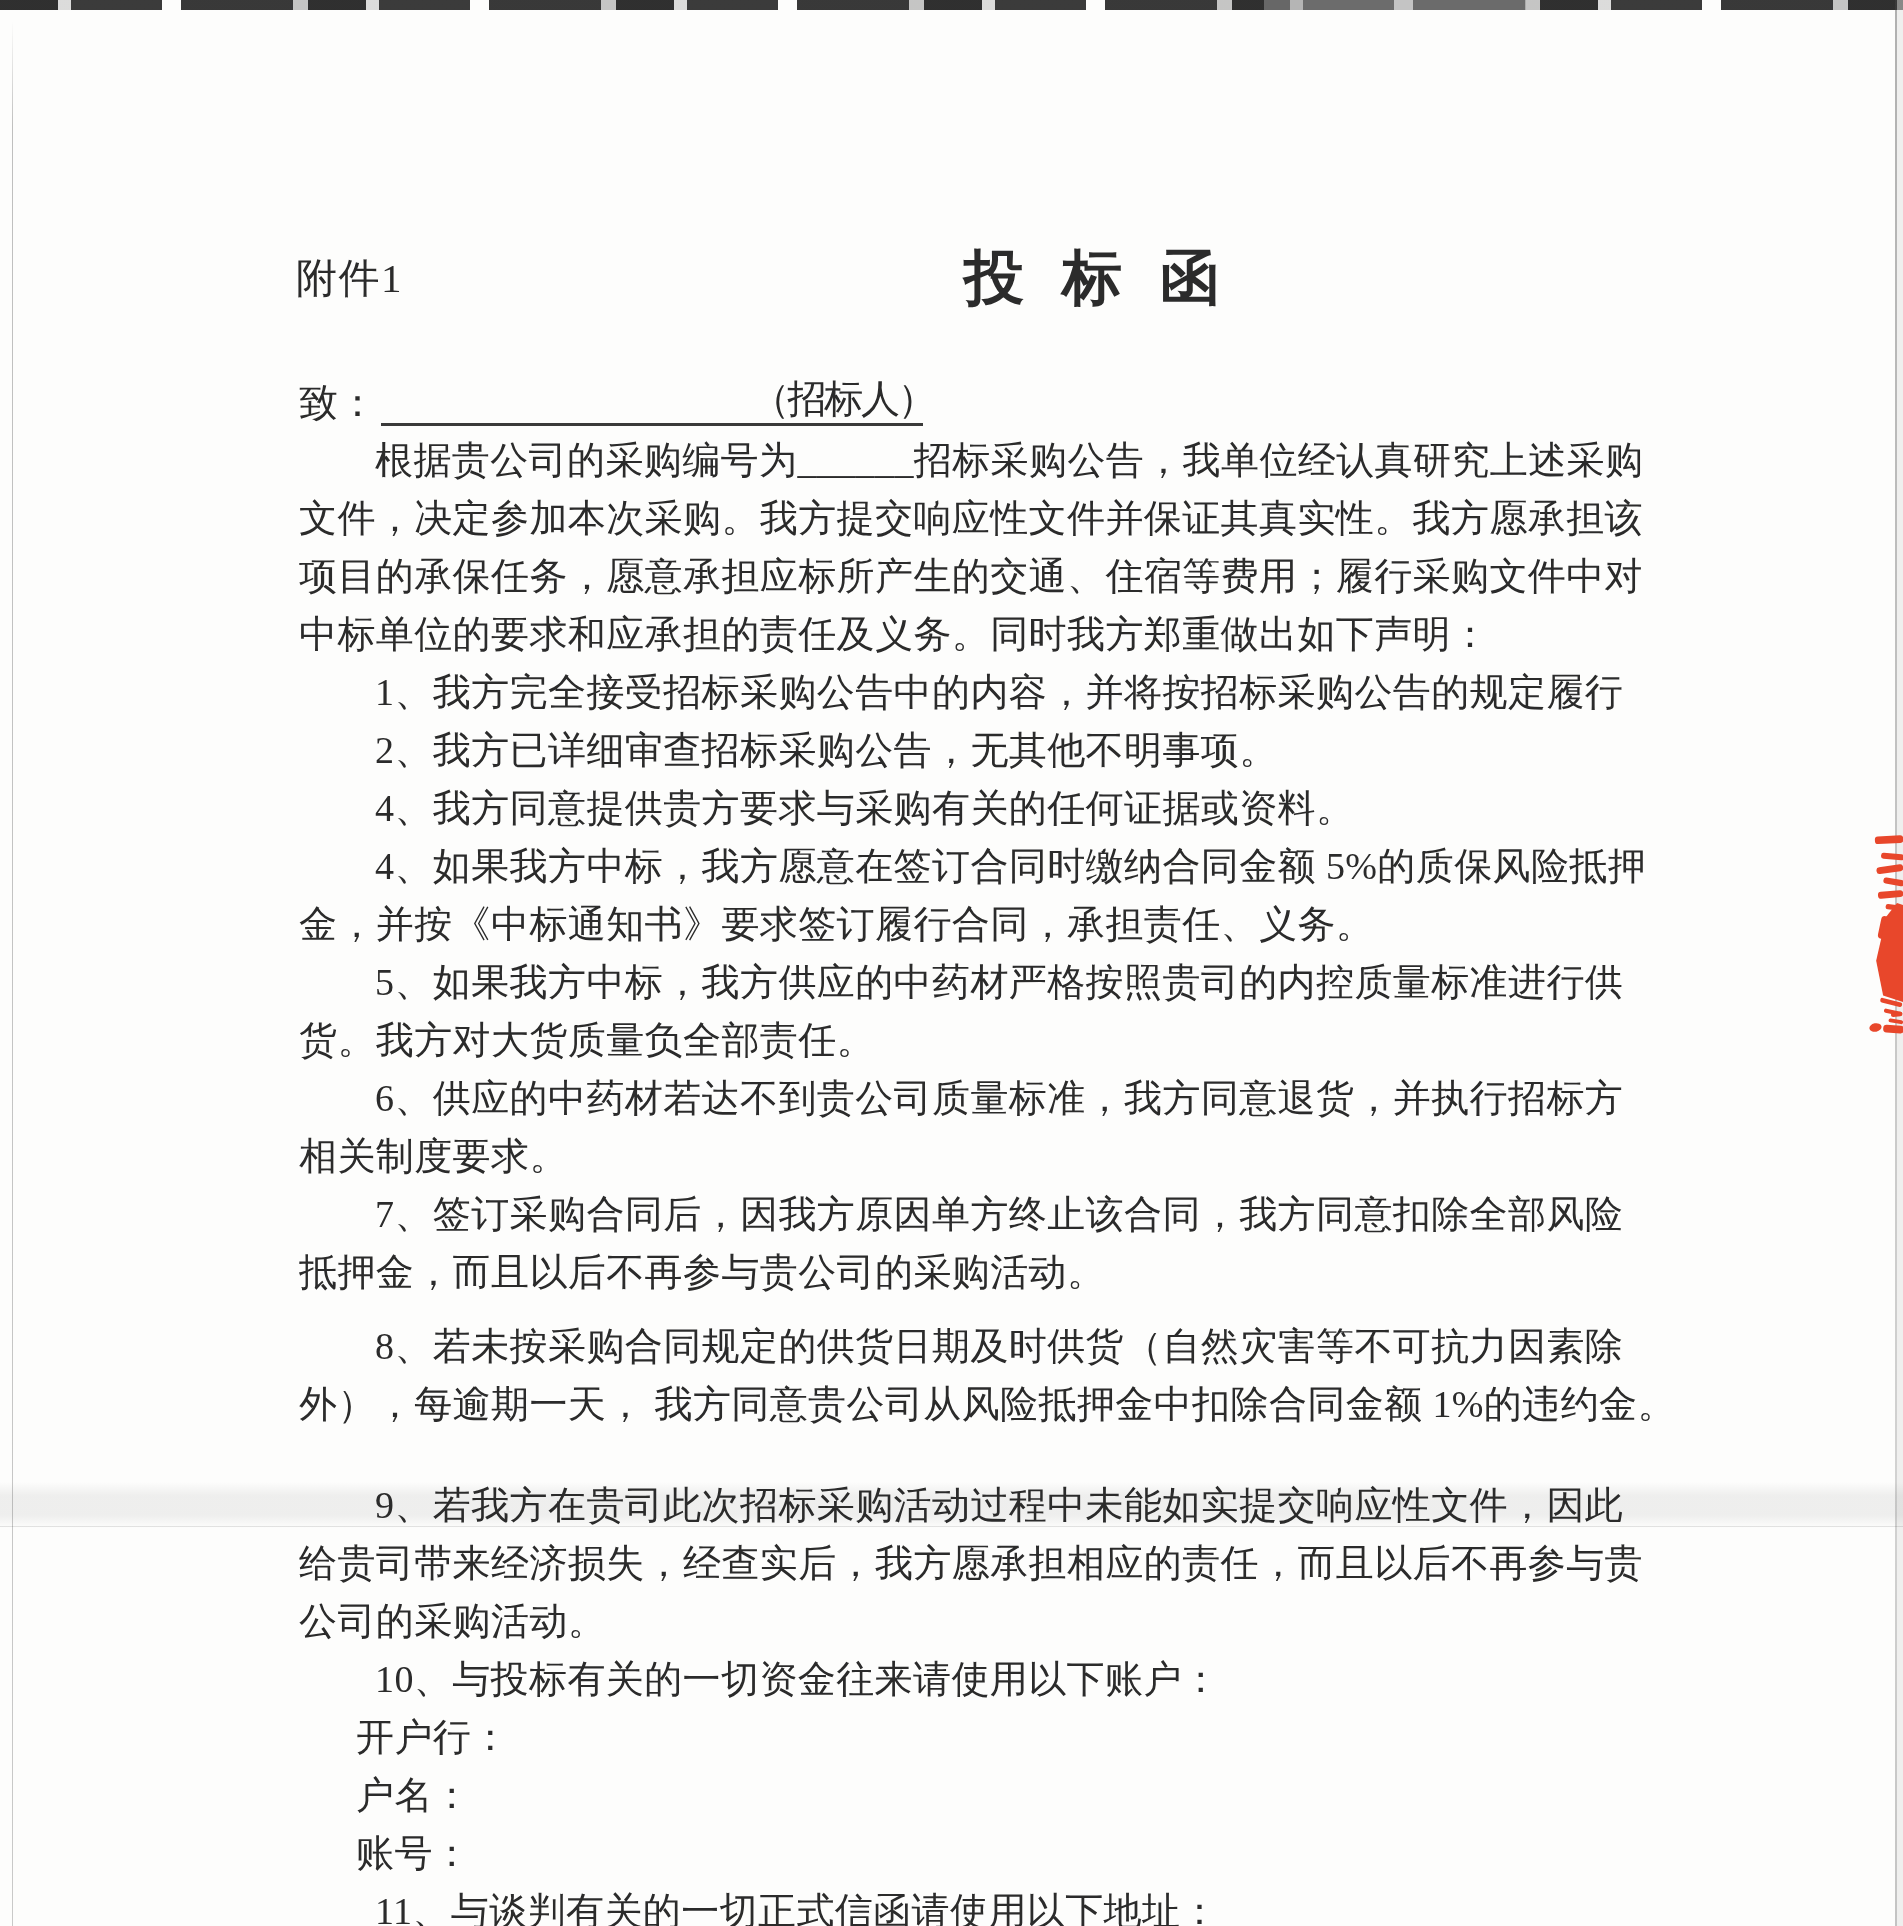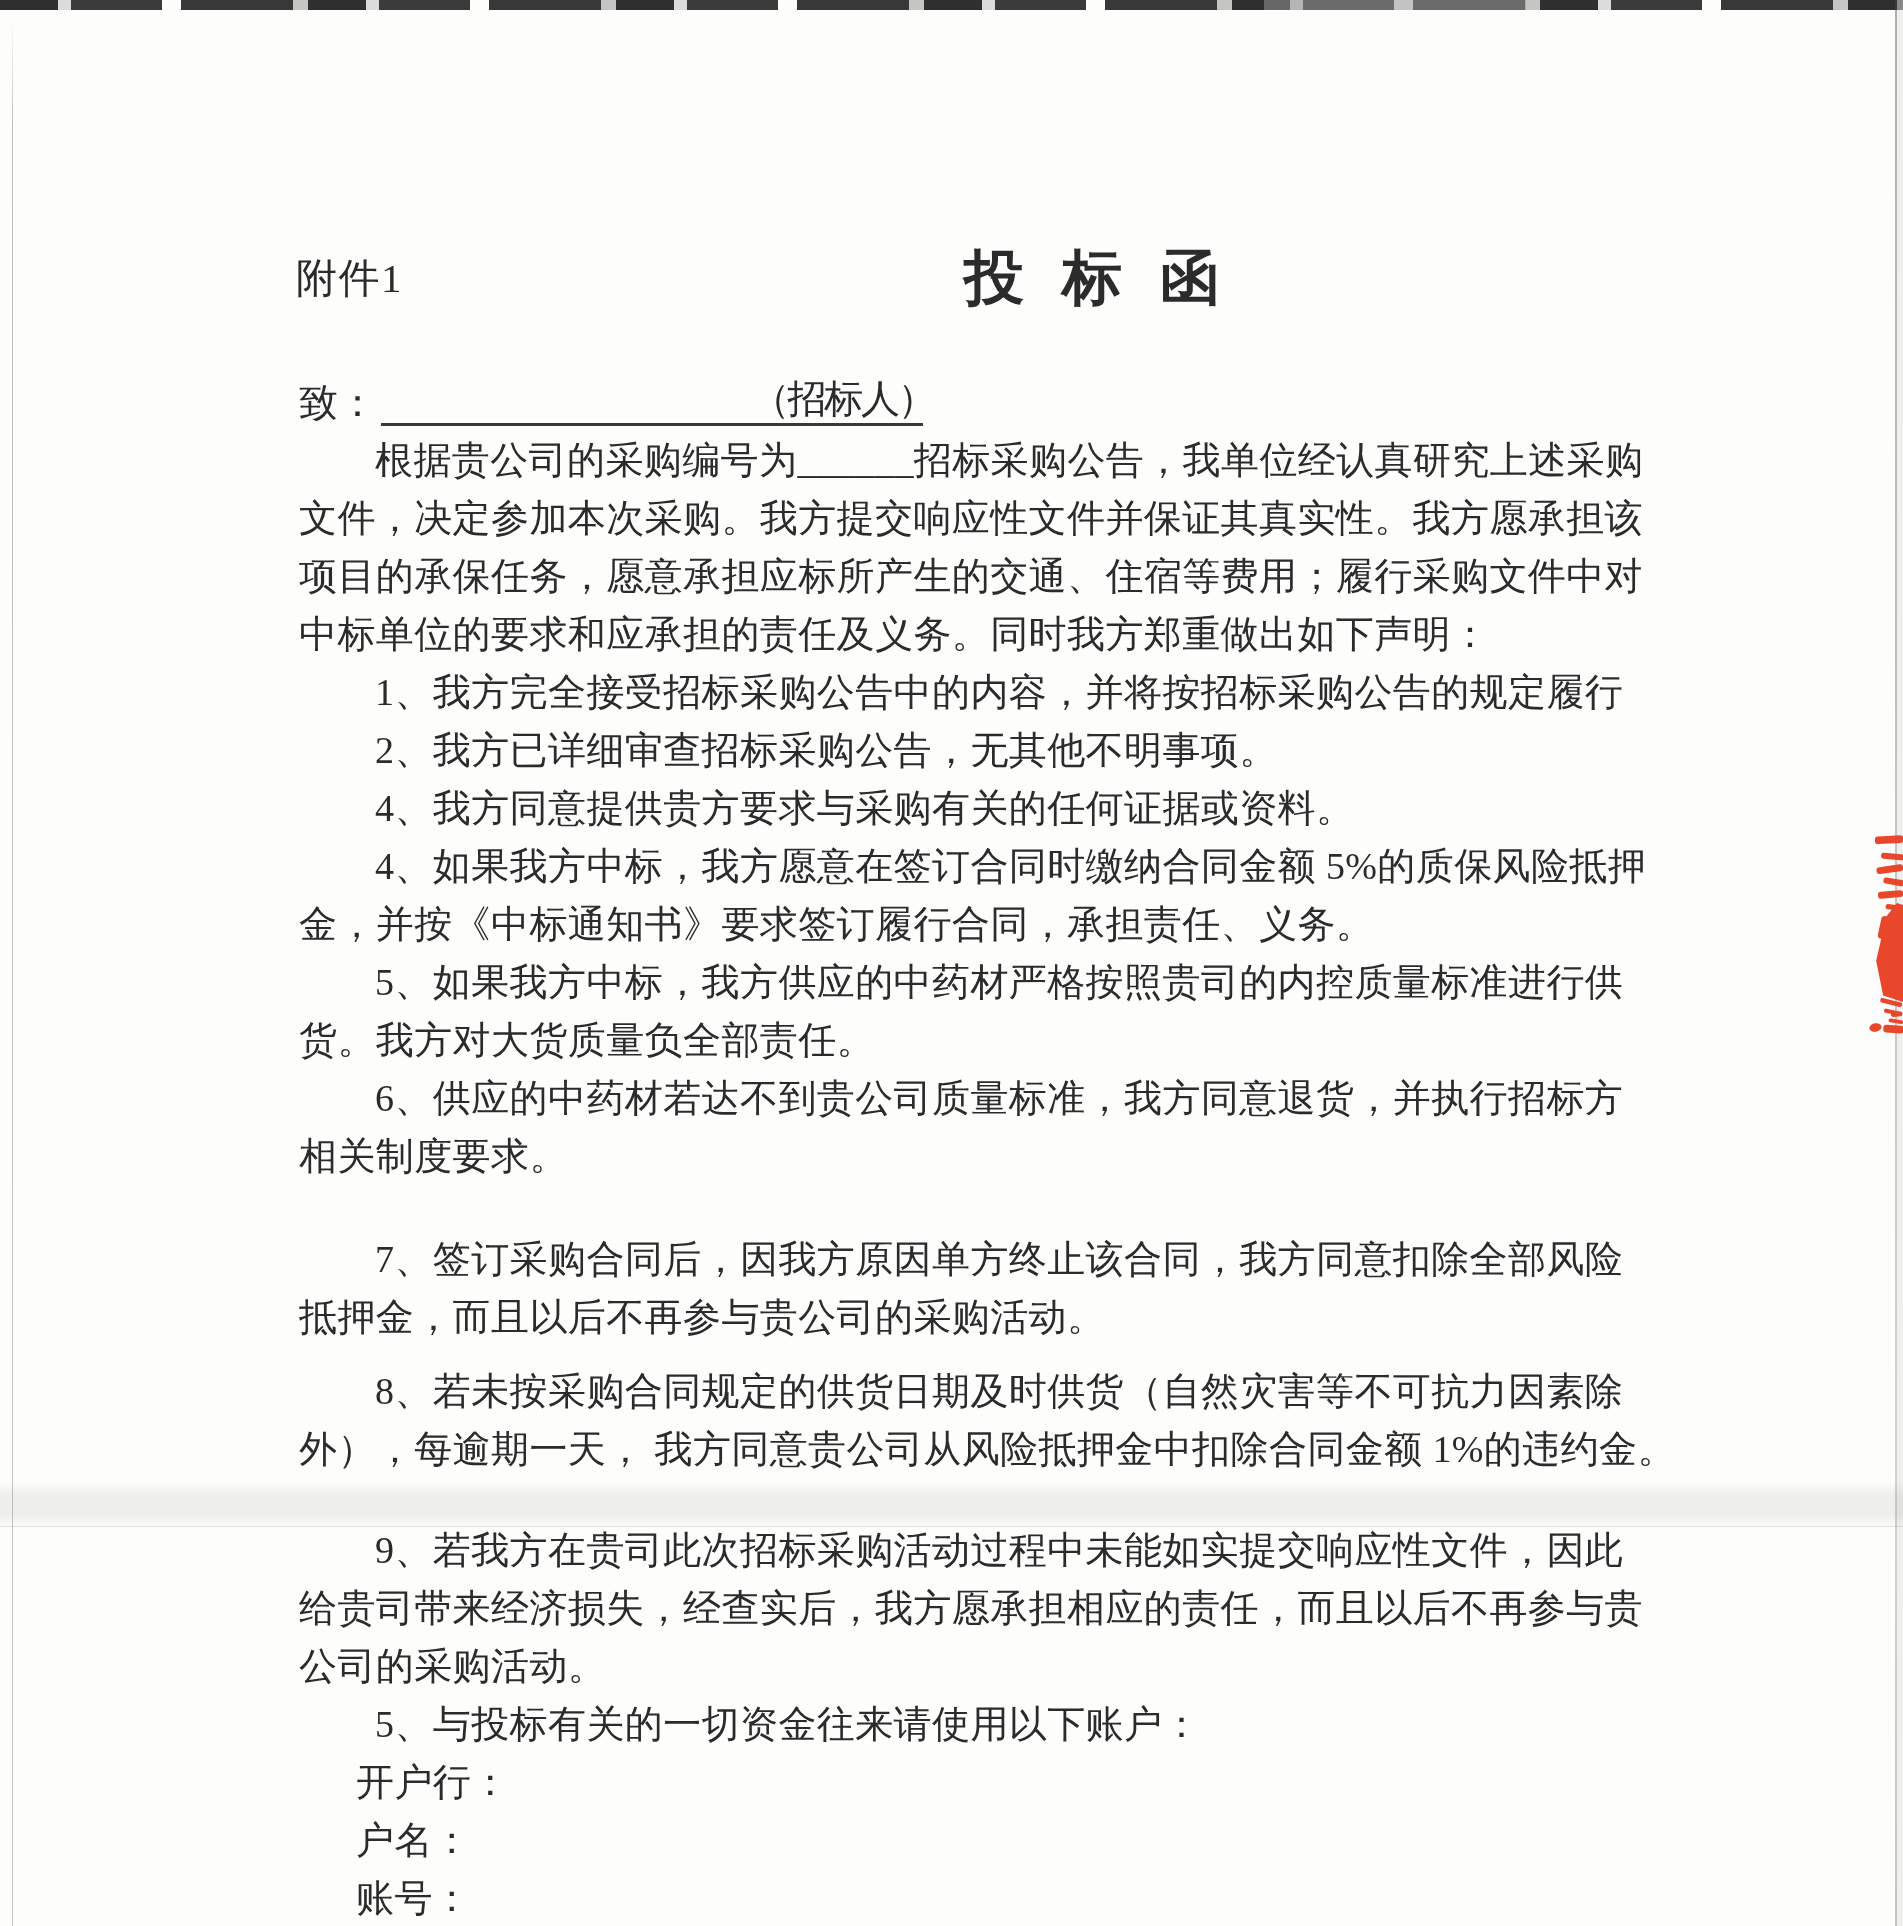--- a/index.html
+++ b/index.html
@@ -102,28 +102,28 @@
       <div class="tline">中标单位的要求和应承担的责任及义务。同时我方郑重做出如下声明：</div>
       <div class="tline" style="text-indent: 2em;">1、我方完全接受招标采购公告中的内容，并将按招标采购公告的规定履行</div>
       <div class="tline" style="text-indent: 2em;">2、我方已详细审查招标采购公告，无其他不明事项。</div>
       <div class="tline" style="text-indent: 2em;">4、我方同意提供贵方要求与采购有关的任何证据或资料。</div>
       <div class="tline" style="text-indent: 2em;">4、如果我方中标，我方愿意在签订合同时缴纳合同金额 5%的质保风险抵押</div>
       <div class="tline">金，并按《中标通知书》要求签订履行合同，承担责任、义务。</div>
       <div class="tline" style="text-indent: 2em;">5、如果我方中标，我方供应的中药材严格按照贵司的内控质量标准进行供</div>
       <div class="tline">货。我方对大货质量负全部责任。</div>
       <div class="tline" style="text-indent: 2em;">6、供应的中药材若达不到贵公司质量标准，我方同意退货，并执行招标方</div>
       <div class="tline">相关制度要求。</div>
-      <div class="tline" style="text-indent: 2em; margin-top: 45px;">7、签订采购合同后，因我方原因单方终止该合同，我方同意扣除全部风险</div>
+      <div class="tline" style="text-indent: 2em;">7、签订采购合同后，因我方原因单方终止该合同，我方同意扣除全部风险</div>
       <div class="tline">抵押金，而且以后不再参与贵公司的采购活动。</div>
       <div class="tline" style="text-indent: 2em; margin-top: 16px;">8、若未按采购合同规定的供货日期及时供货（自然灾害等不可抗力因素除</div>
       <div class="tline">外），每逾期一天， 我方同意贵公司从风险抵押金中扣除合同金额 1%的违约金。</div>
       <div class="tline" style="text-indent: 2em; margin-top: 43px;">9、若我方在贵司此次招标采购活动过程中未能如实提交响应性文件，因此</div>
       <div class="tline">给贵司带来经济损失，经查实后，我方愿承担相应的责任，而且以后不再参与贵</div>
       <div class="tline">公司的采购活动。</div>
-      <div class="tline" style="text-indent: 2em;">5、与投标有关的一切资金往来请使用以下账户：</div>
+      <div class="tline" style="text-indent: 2em;">10、与投标有关的一切资金往来请使用以下账户：</div>
       <div class="tline" style="text-indent: 1.5em;">开户行：</div>
       <div class="tline" style="text-indent: 1.5em;">户名：</div>
       <div class="tline" style="text-indent: 1.5em;">账号：</div>
       <div class="tline" style="text-indent: 2em;">11、与谈判有关的一切正式信函请使用以下地址：</div>
     </div>
 
   <svg class="stamp stamp-strokes" viewBox="0 0 94 300">
     <g style="fill:var(--stamp,#e8472b)">
       <rect x="18" y="6" width="74" height="20" rx="8" transform="rotate(-3 55 16)"></rect>
       <rect x="34" y="52" width="60" height="16" rx="7" transform="rotate(5 64 60)"></rect>

